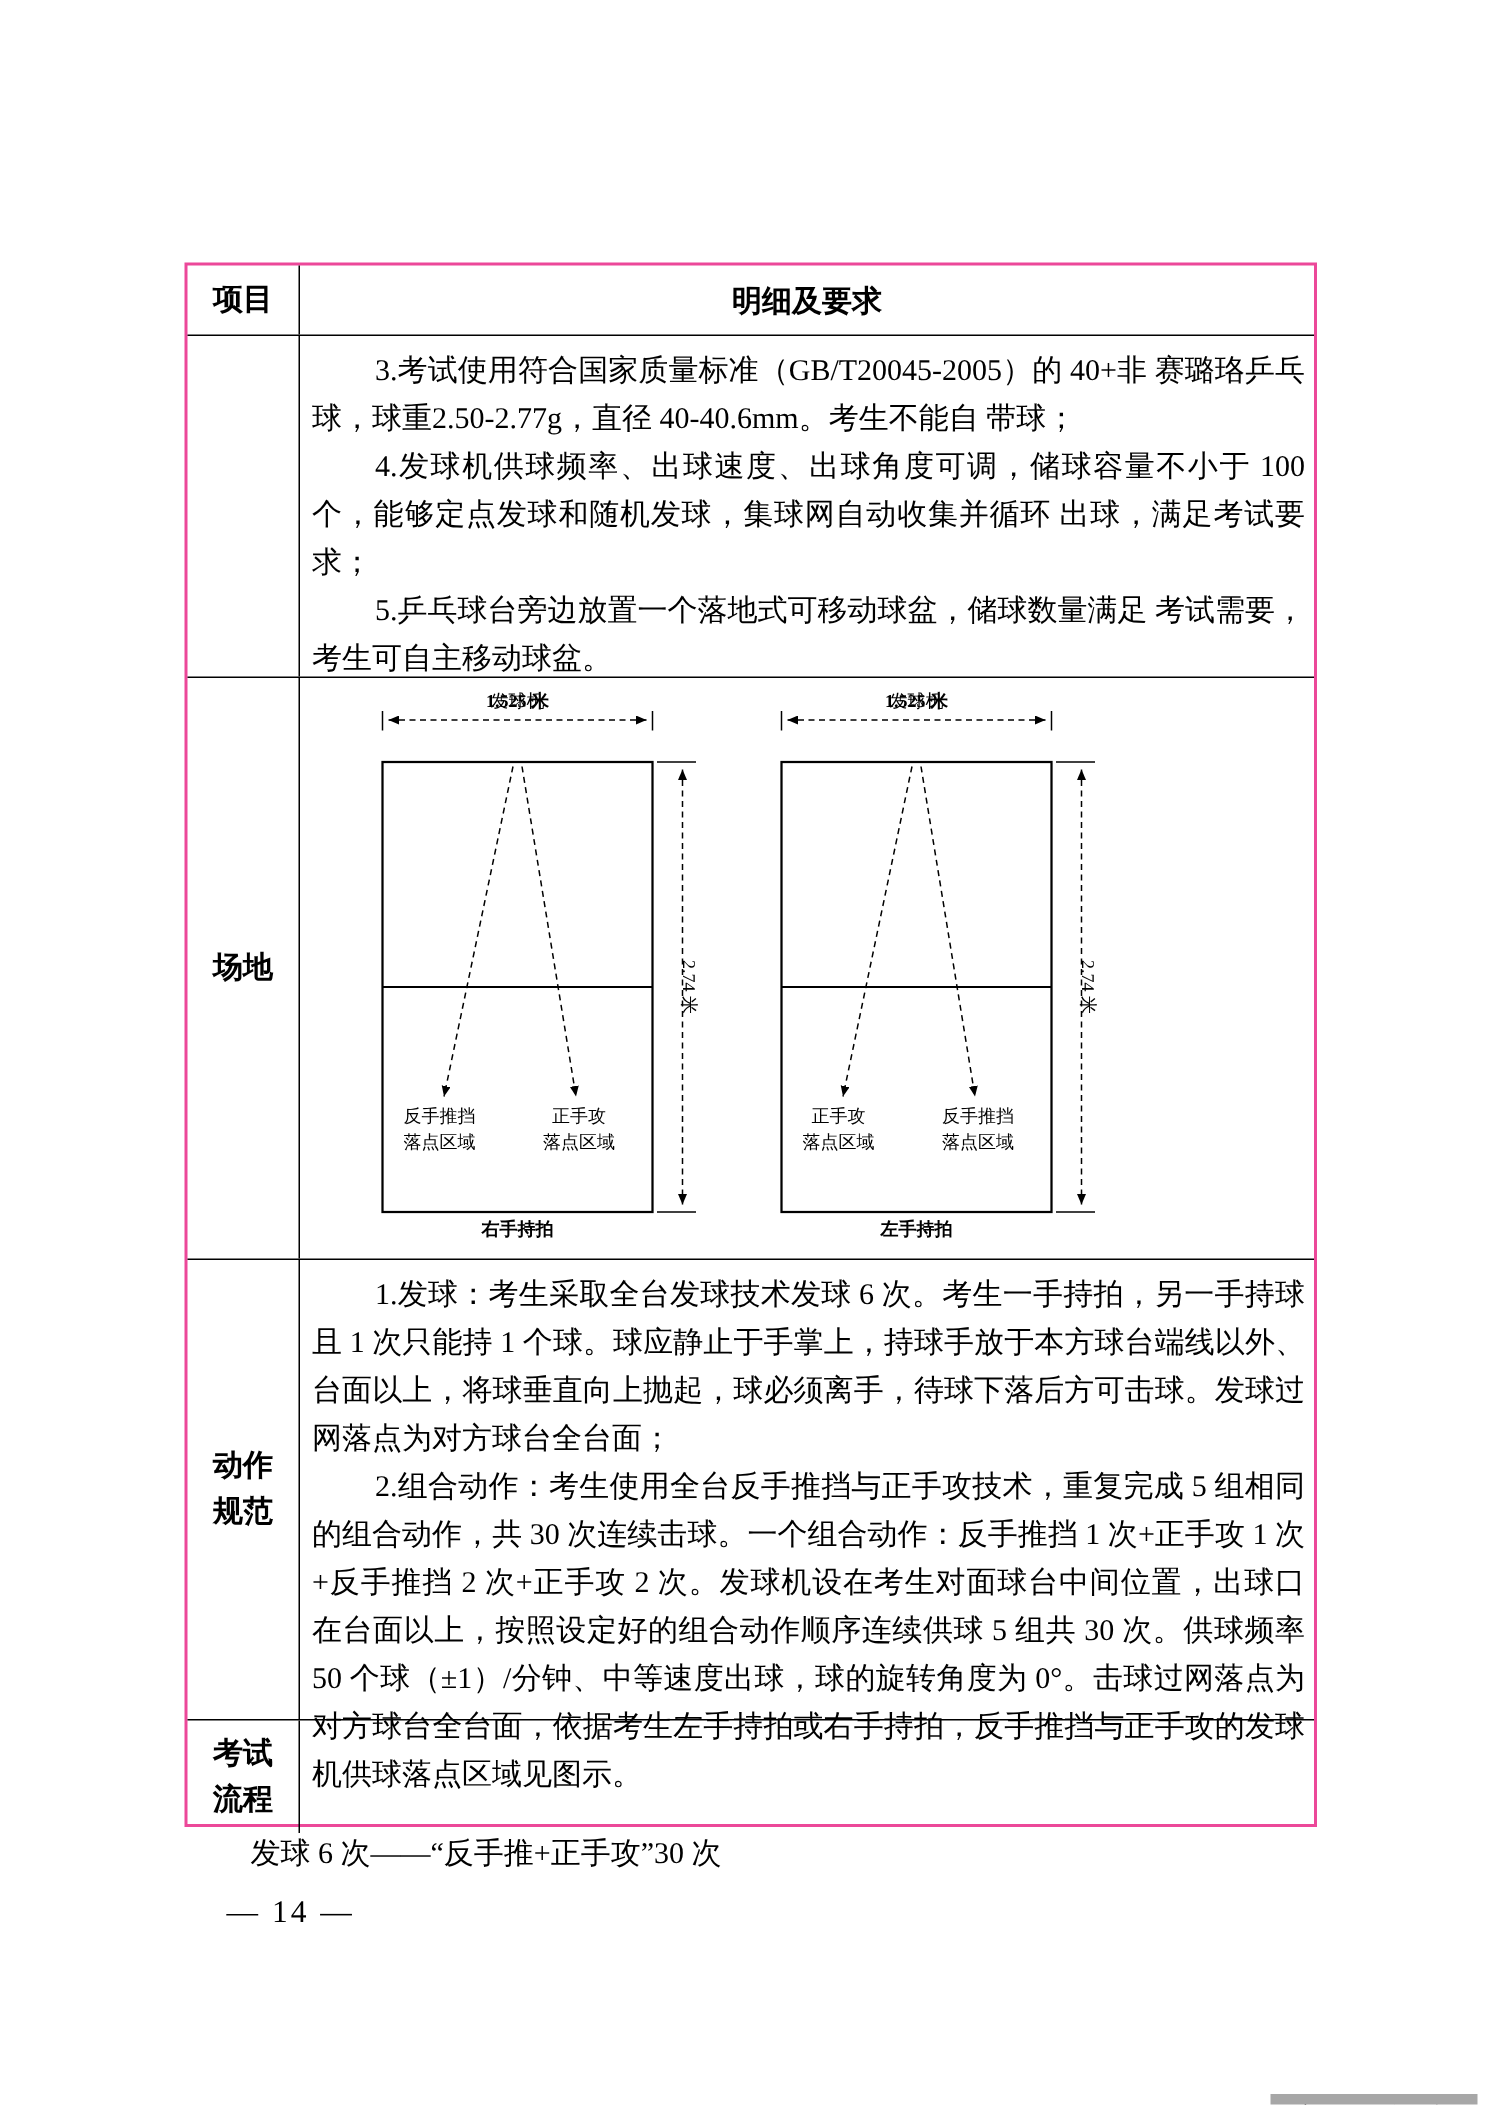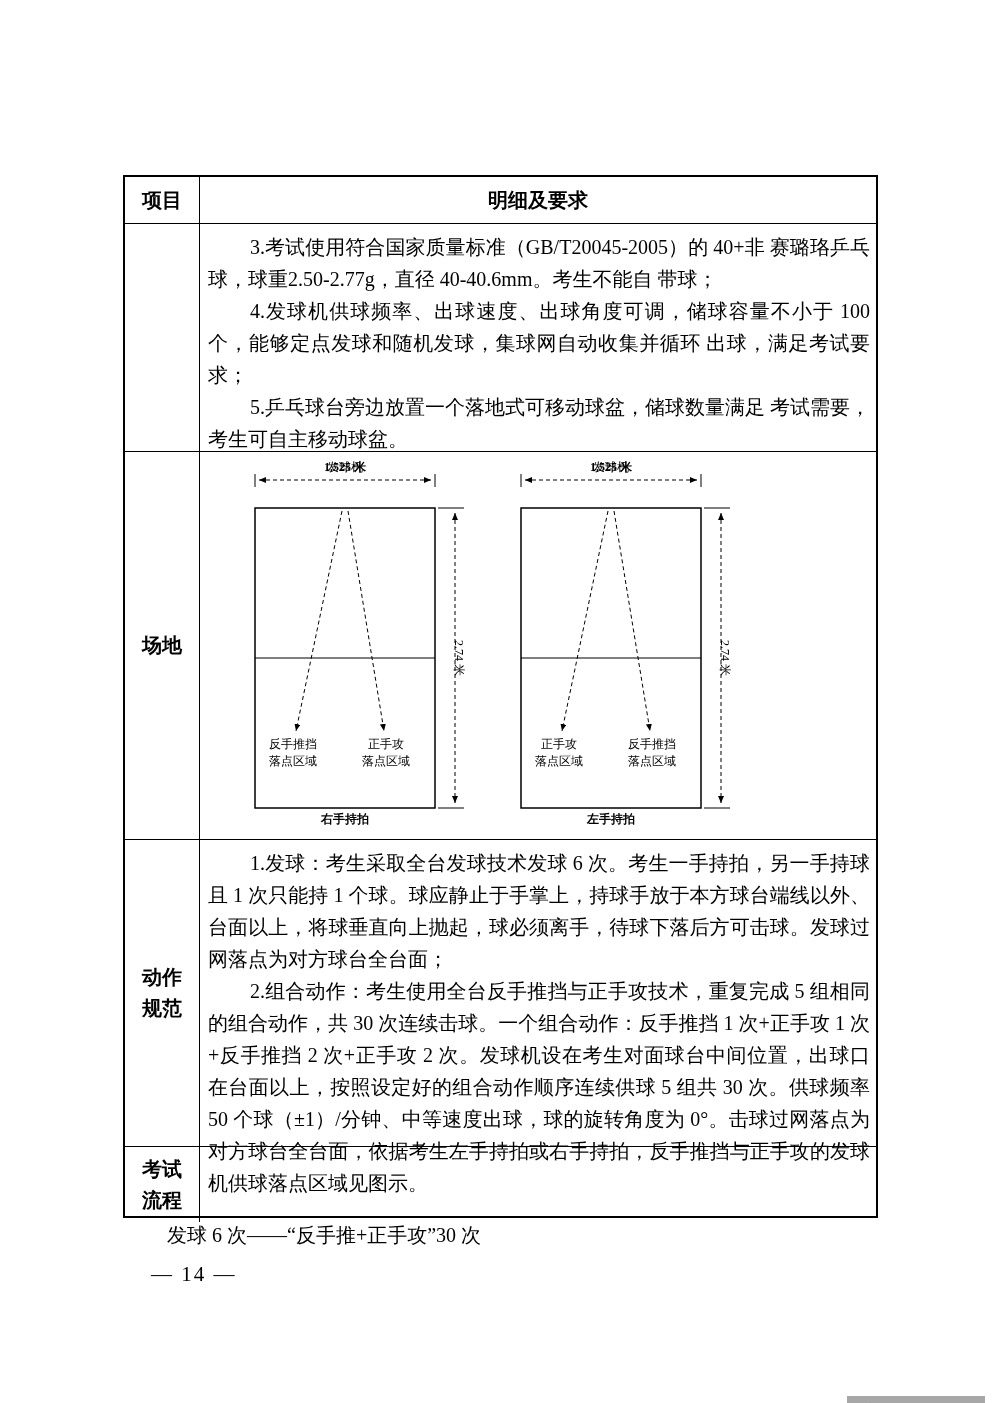--- a/index.html
+++ b/index.html
@@ -4,21 +4,21 @@
 <style>
   * { margin:0; padding:0; box-sizing:border-box; }
   html,body { background:#ffffff; }
   body {
     width:993px; height:1403px; position:relative; overflow:hidden;
     font-family:"Liberation Serif","DejaVu Serif",serif; color:#000;
   }
 
   .page-table {
     position:absolute; left:123px; top:175px; width:755px;
-    border:2px solid #000000; background:#fff;
+    border:2px solid #ec4899; background:#fff;
   }
   .trow { display:flex; border-top:1px solid #000; }
   .trow:first-child { border-top:none; }
   .cell-label {
     flex:0 0 75px; width:75px; border-right:1px solid #000;
     display:flex; align-items:center; justify-content:center;
     font-family:"Liberation Sans","DejaVu Sans",sans-serif;
     font-weight:bold; font-size:20px; line-height:1.55;
     text-align:center; white-space:pre-line;
   }

